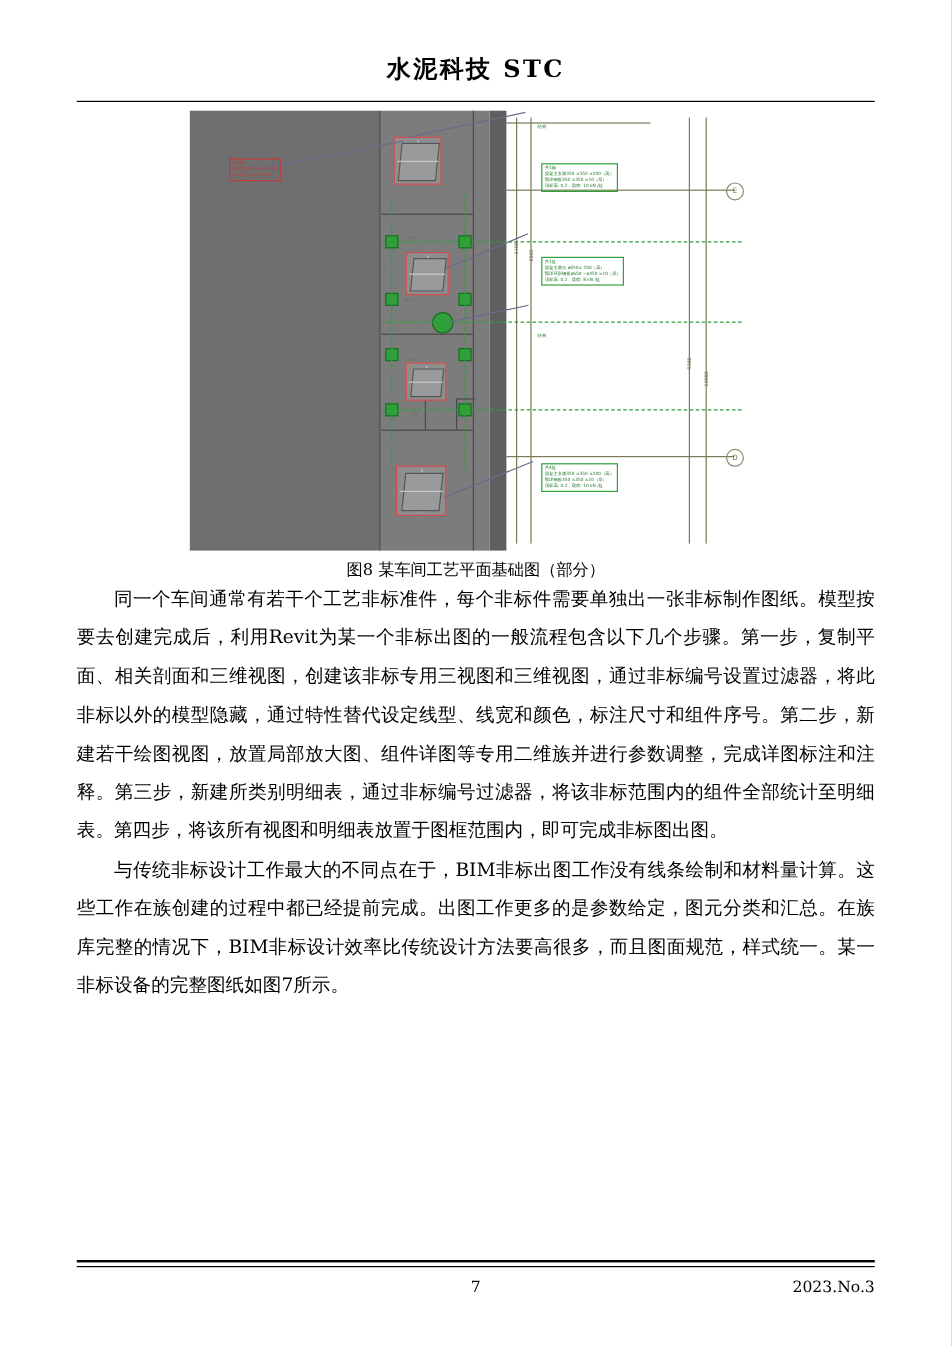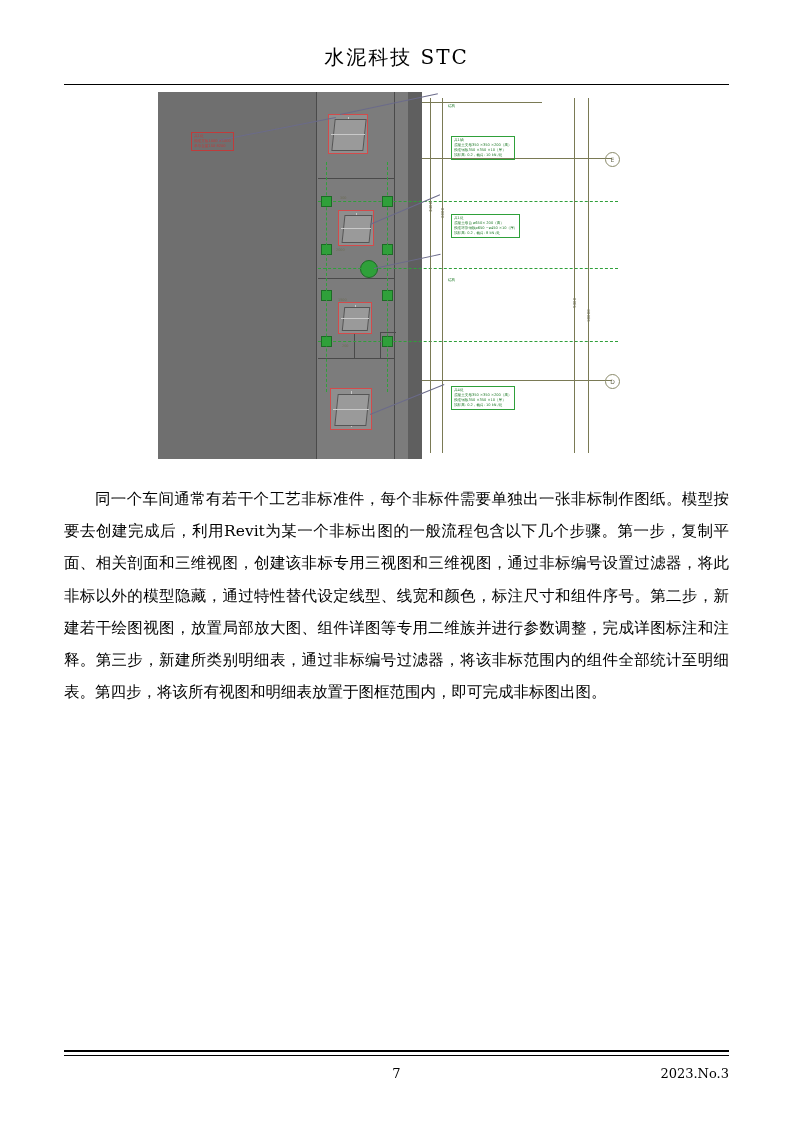--- a/index.html
+++ b/index.html
@@ -20,21 +20,21 @@
   }
   .header {
     position: absolute;
     top: 44px;
     left: 64px;
     right: 64px;
     text-align: center;
   }
   .header-title {
     font-family: "DejaVu Serif", serif;
-    font-weight: normal;
+    font-weight: bold;
     font-size: 20px;
     letter-spacing: 2px;
     color: #000;
   }
   .header-rule {
     position: absolute;
     top: 84px;
     left: 64px;
     right: 64px;
     border-bottom: 1px solid #000;
@@ -375,25 +375,27 @@
         <div class="anno dim" style="left:178px; top:156px;">2000</div>
         <div class="anno dim" style="left:180px; top:206px;">1500</div>
         <div class="anno dim" style="left:184px; top:252px;">200</div>
 
         <div class="vert-dim" style="left:270px; top:120px;">3400</div>
         <div class="vert-dim" style="left:282px; top:126px;">2000</div>
         <div class="vert-dim" style="left:414px; top:216px;">9300</div>
         <div class="vert-dim" style="left:428px; top:230px;">18000</div>
       </div>
 
+      <div class="fig-caption">图8  某车间工艺平面基础图（部分）</div>
     </div>
 
 
     <p class="para" style="margin-top:21px;">同一个车间通常有若干个工艺非标准件，每个非标件需要单独出一张非标制作图纸。模型按要去创建完成后，利用Revit为某一个非标出图的一般流程包含以下几个步骤。第一步，复制平面、相关剖面和三维视图，创建该非标专用三视图和三维视图，通过非标编号设置过滤器，将此非标以外的模型隐藏，通过特性替代设定线型、线宽和颜色，标注尺寸和组件序号。第二步，新建若干绘图视图，放置局部放大图、组件详图等专用二维族并进行参数调整，完成详图标注和注释。第三步，新建所类别明细表，通过非标编号过滤器，将该非标范围内的组件全部统计至明细表。第四步，将该所有视图和明细表放置于图框范围内，即可完成非标图出图。</p>
 
+    <p class="para" style="margin-top:0;">与传统非标设计工作最大的不同点在于，BIM非标出图工作没有线条绘制和材料量计算。这些工作在族创建的过程中都已经提前完成。出图工作更多的是参数给定，图元分类和汇总。在族库完整的情况下，BIM非标设计效率比传统设计方法要高很多，而且图面规范，样式统一。某一非标设备的完整图纸如图7所示。</p>
 
   </div>
 
   <div class="footer-rule-top"></div>
   <div class="footer-rule-bot"></div>
   <div class="footer">
     <span class="footer-page">7</span>
     <span class="footer-issue">2023.No.3</span>
   </div>
 

